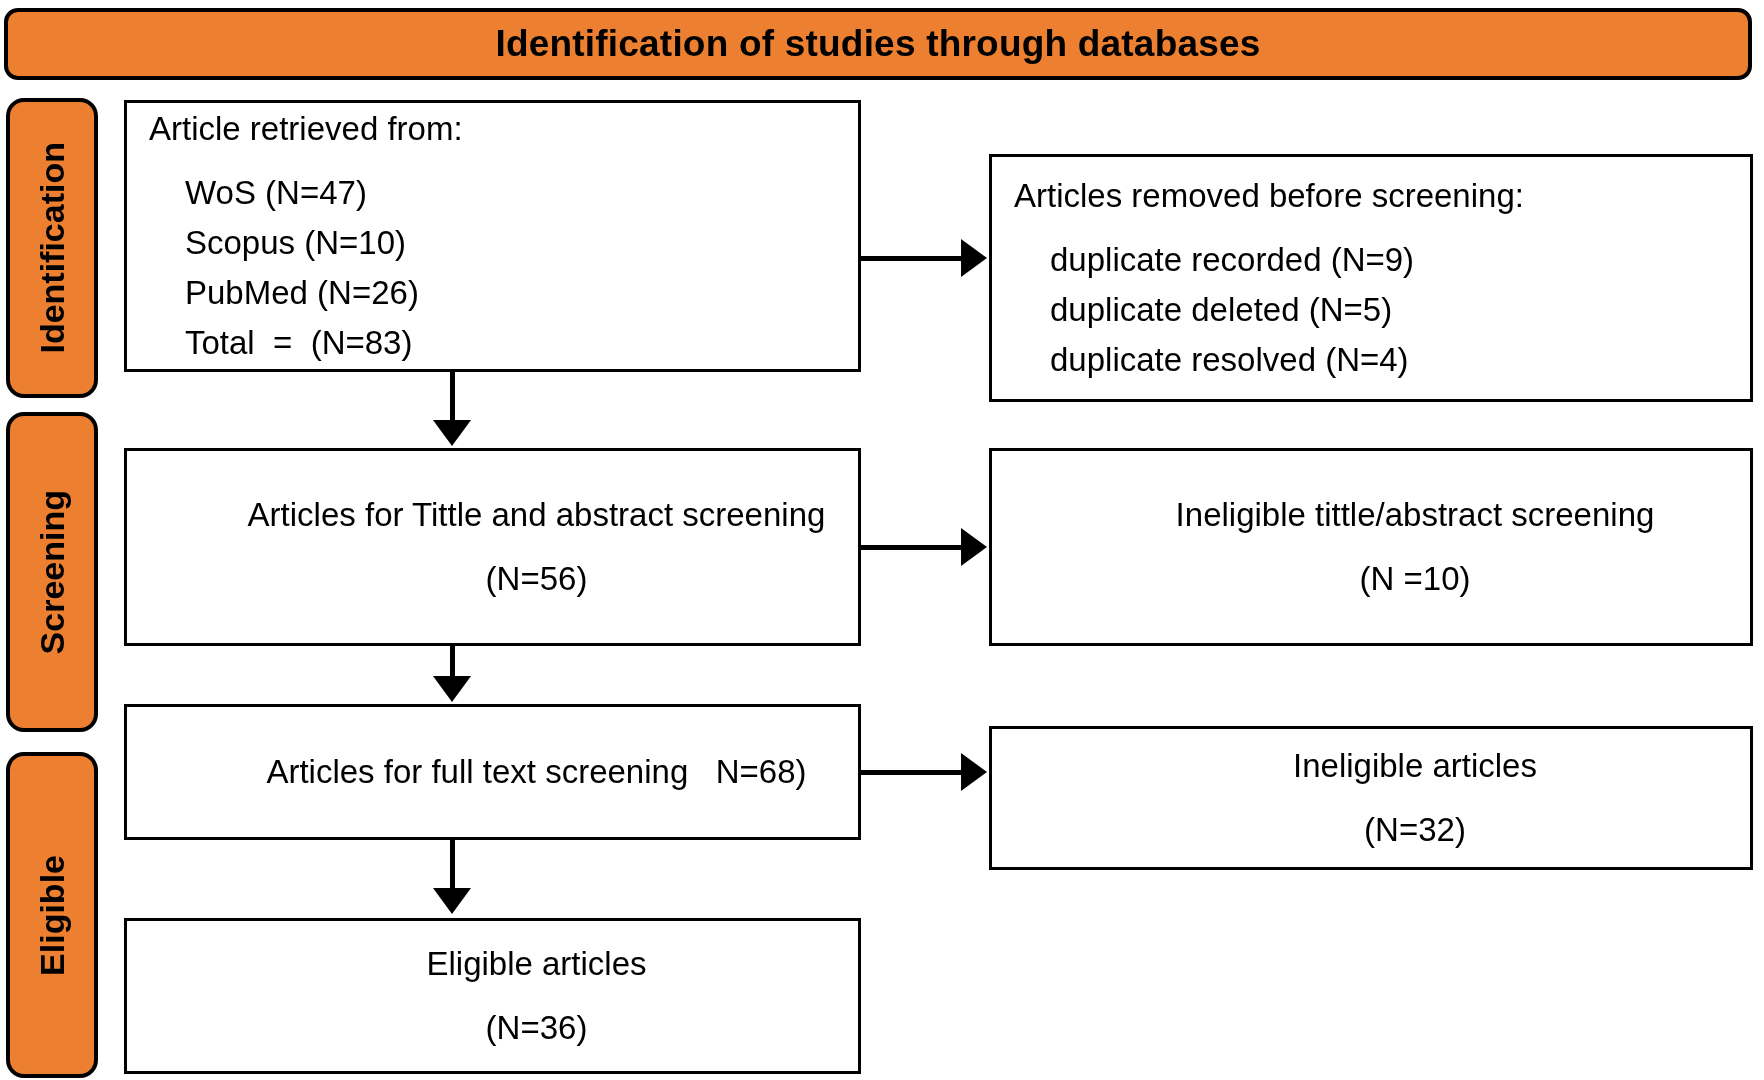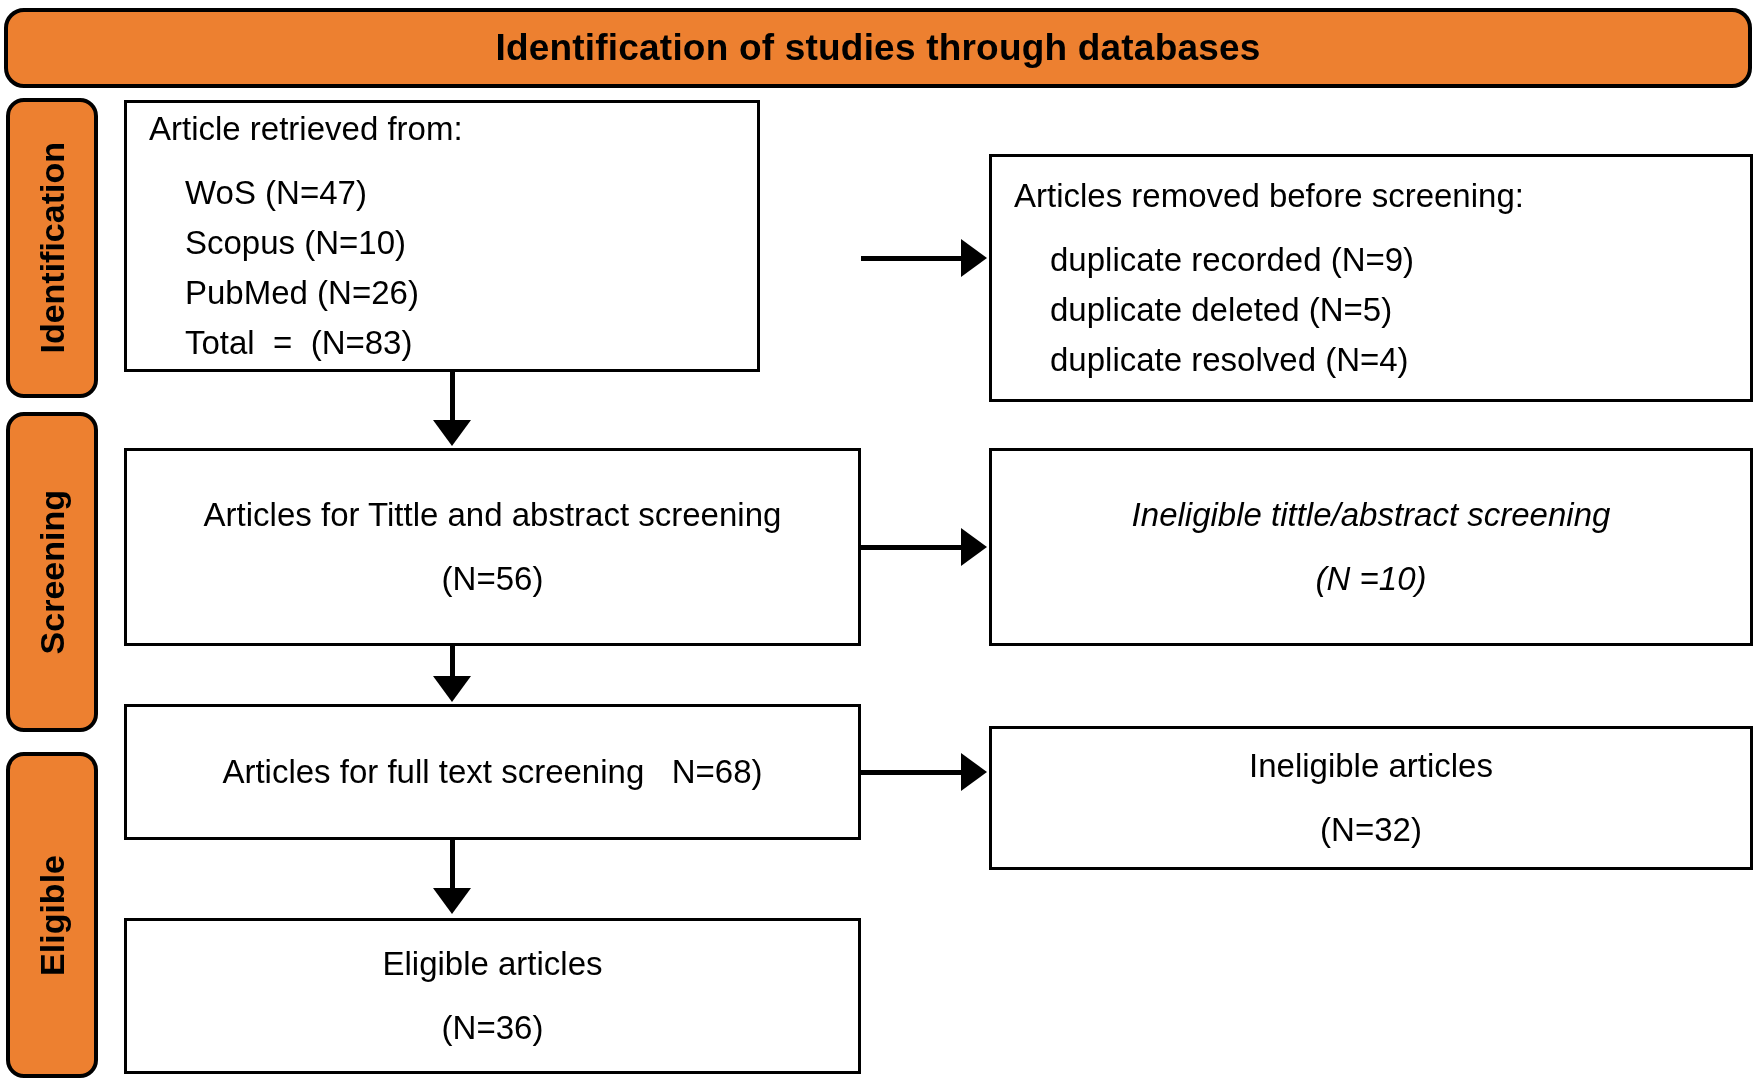--- a/index.html
+++ b/index.html
@@ -20,24 +20,24 @@
     background: #ffffff;
     overflow: hidden;
   }
 
   
   .banner {
     position: absolute;
     left: 4px;
     top: 8px;
     width: 1748px;
-    height: 80px;
+    height: 72px;
     background: #ED8030;
     border: 4px solid #000000;
-    border-radius: 20px;
+    border-radius: 14px;
     box-sizing: border-box;
     display: flex;
     align-items: center;
     justify-content: center;
   }
   .banner-title {
     font-size: 37px;
     font-weight: bold;
     letter-spacing: 0.2px;
     color: #000000;
@@ -80,37 +80,37 @@
     box-sizing: border-box;
   }
   .box-inner {
     width: 100%;
     height: 100%;
     display: flex;
     flex-direction: column;
     justify-content: center;
     box-sizing: border-box;
   }
-  .box-inner.center { align-items: center; text-align: center; }
+  .box-inner.center { align-items: center; text-align: center; margin-left: 44px; }
   .box-inner.left   { align-items: flex-start; text-align: left; padding-left: 22px; }
 
   .line {
     font-size: 33px;
     line-height: 50px;
     color: #000000;
     white-space: pre;
   }
   .line.indent { padding-left: 36px; }
   .line.gap-top { margin-top: 14px; }
 
   
-  #box-retrieved     { left: 124px;  top: 100px; width: 636px; height: 272px; }
+  #box-retrieved     { left: 124px;  top: 100px; width: 737px; height: 272px; }
   #box-removed       { left: 989px;  top: 136px; width: 764px; height: 248px; margin-top: 18px; }
   #box-title-abs     { left: 124px;  top: 448px; width: 737px; height: 198px; }
-  #box-inelig-title  { left: 989px;  top: 448px; width: 764px; height: 198px; font-style: italic; }
+  #box-inelig-title  { left: 989px;  top: 448px; width: 764px; height: 198px; }
   #box-fulltext      { left: 124px;  top: 704px; width: 737px; height: 136px; }
   #box-inelig-art    { left: 989px;  top: 726px; width: 764px; height: 144px; }
   #box-eligible      { left: 124px;  top: 918px; width: 737px; height: 156px; }
 
   
   .v-line {
     position: absolute;
     width: 5px;
     background: #000000;
   }

